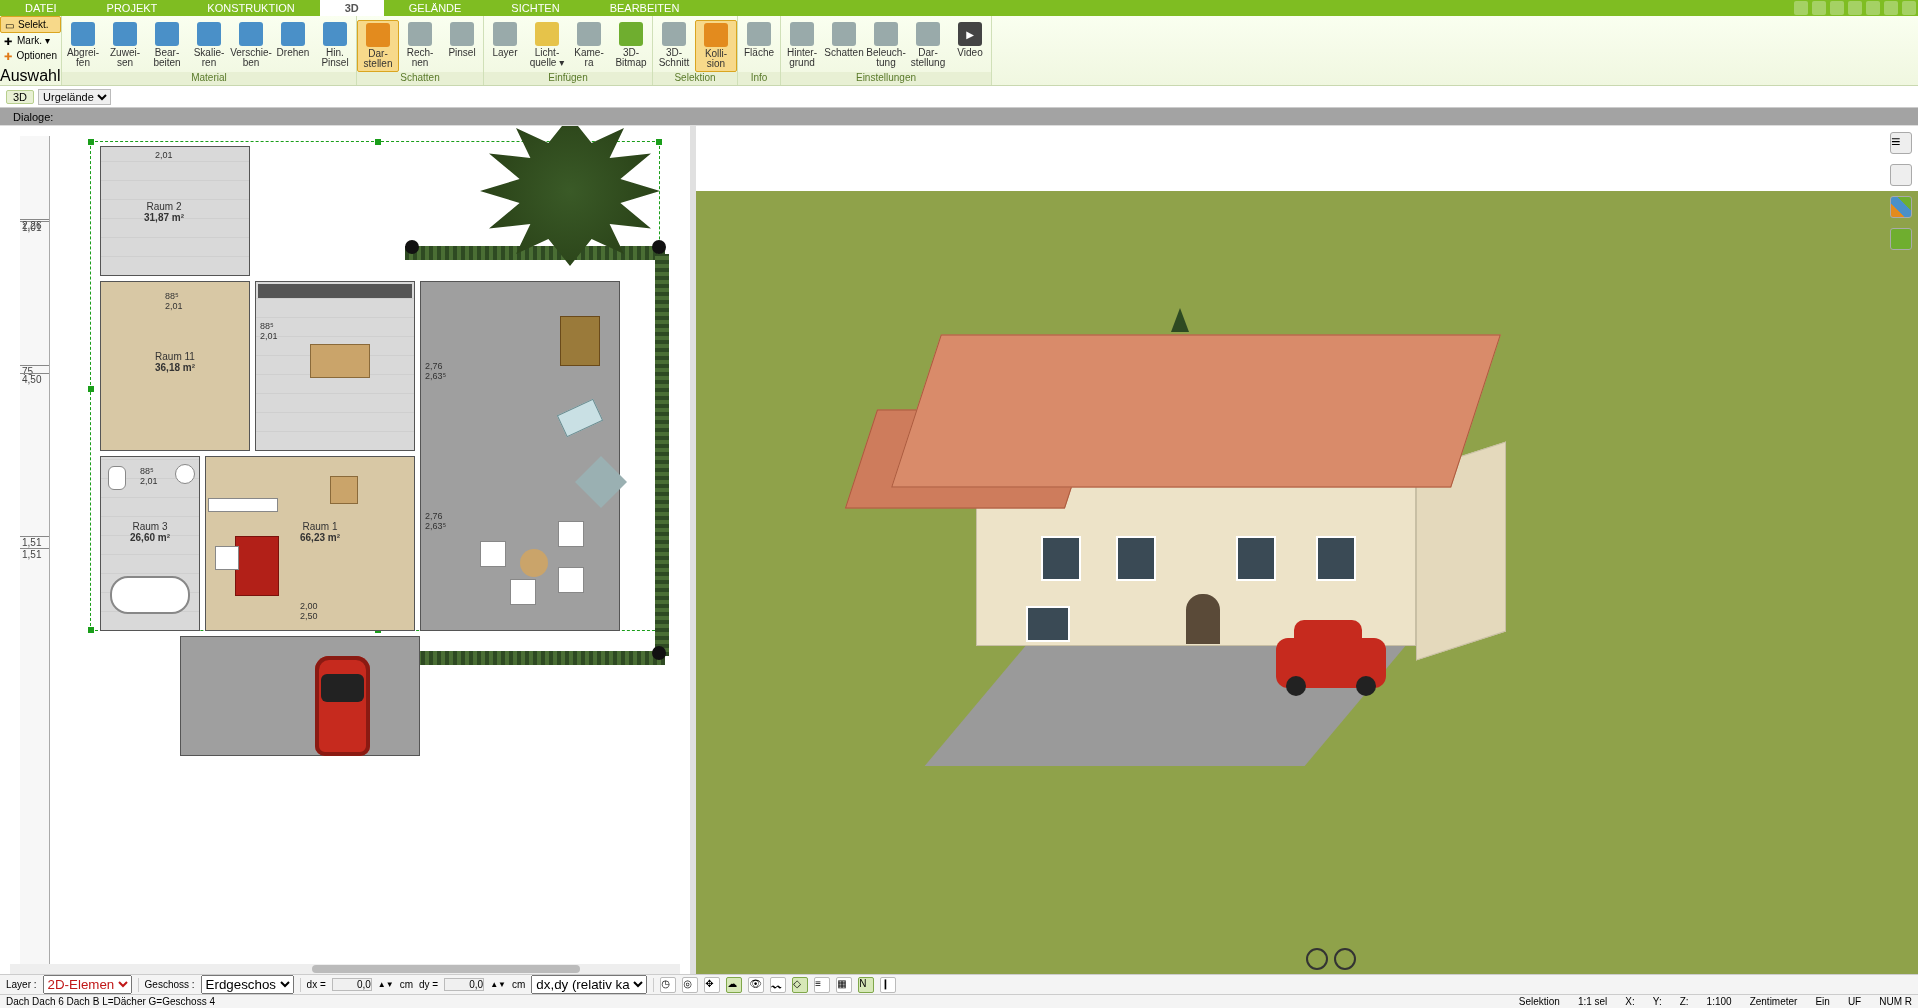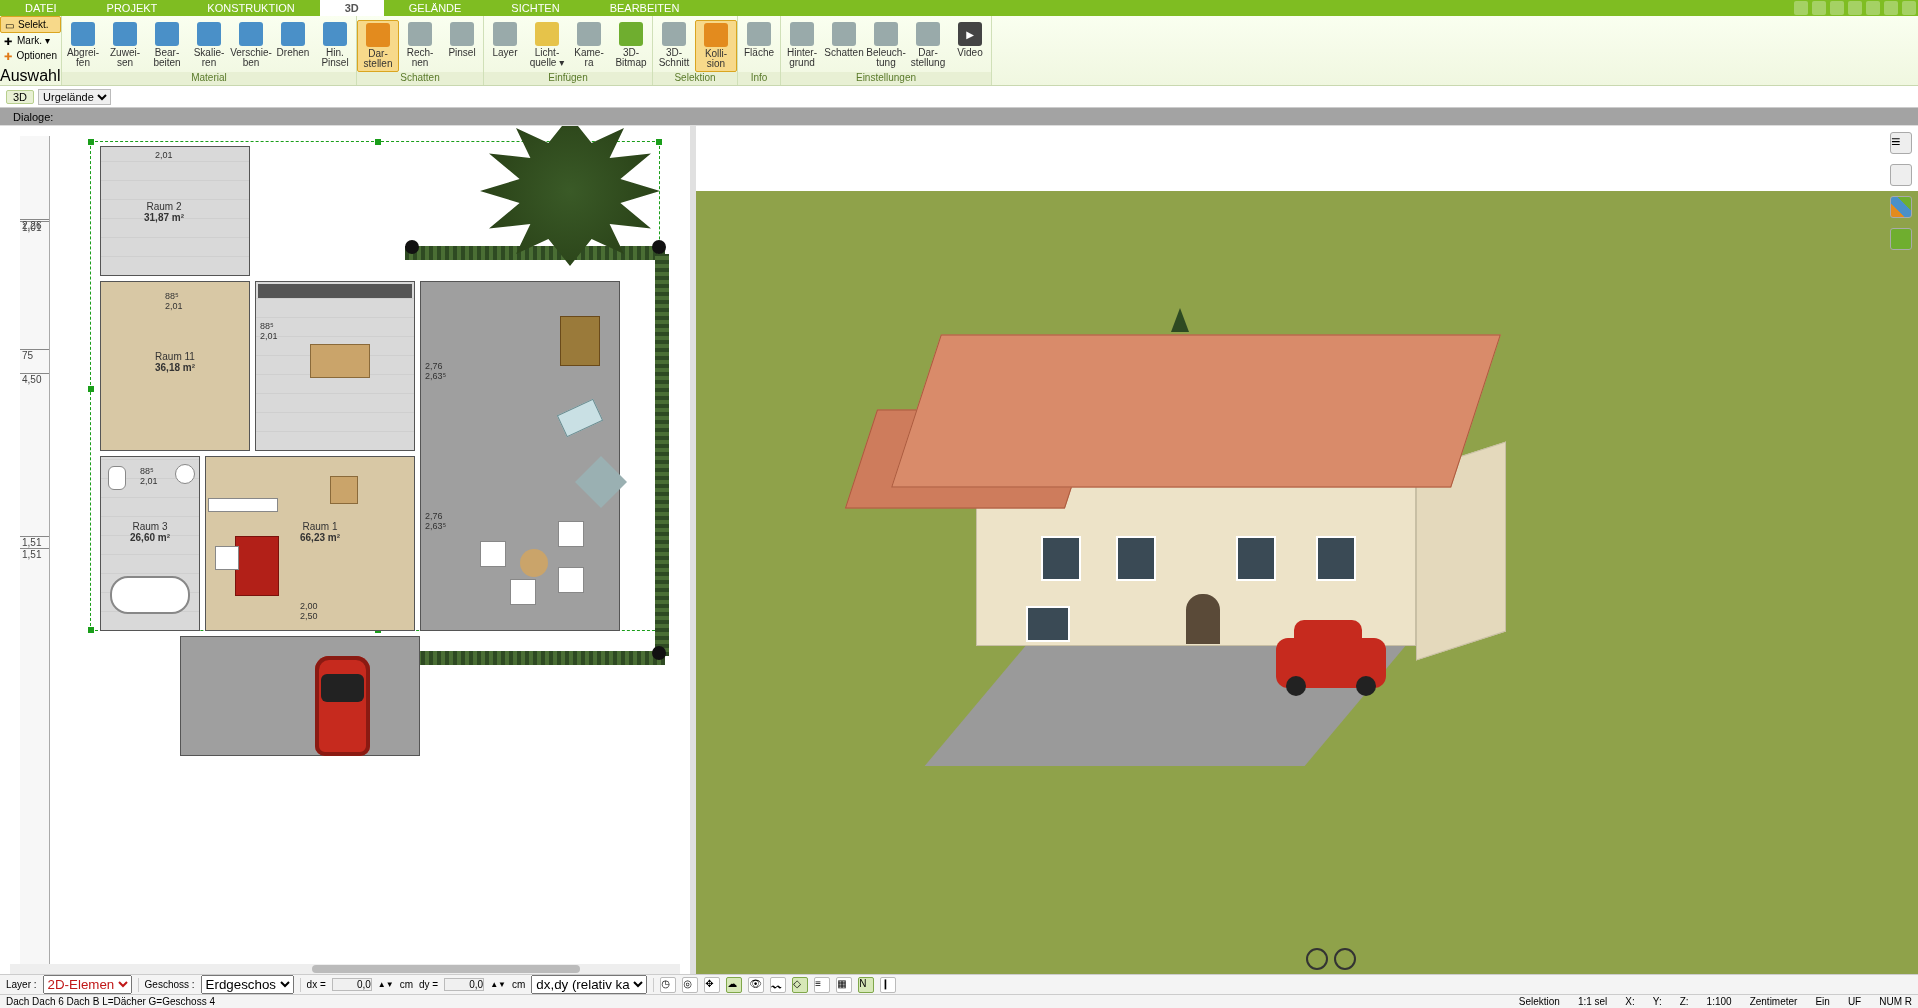--- a/index.html
+++ b/index.html
@@ -294,21 +294,21 @@
 <div class="dialogbar">
   <span>Dialoge:</span>
 </div>
 
 <div class="workspace">
 
   <div class="pane left">
     <div class="ruler-v">
       <div class="tick" style="top:85px"><span>1,01</span></div>
       <div class="tick" style="top:83px"><span>2,26</span></div>
-      <div class="tick" style="top:213px"><span>75</span></div>
+      <div class="tick" style="top:229px"><span>75</span></div>
       <div class="tick" style="top:237px"><span>4,50</span></div>
       <div class="tick" style="top:400px"><span>1,51</span></div>
       <div class="tick" style="top:412px"><span>1,51</span></div>
     </div>
 
     <div class="plan">
 
       <div class="sel-handles" style="left:30px;top:5px;width:570px;height:490px">
         <div class="h" style="left:-3px;top:-3px"></div>
           <div class="h" style="right:-3px;top:-3px"></div>

